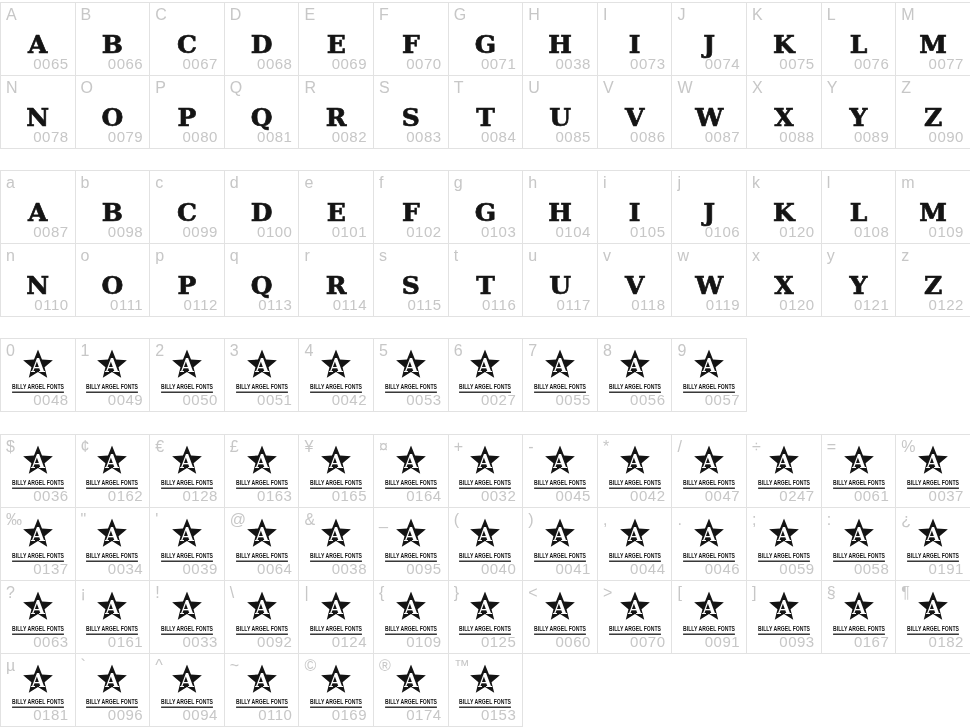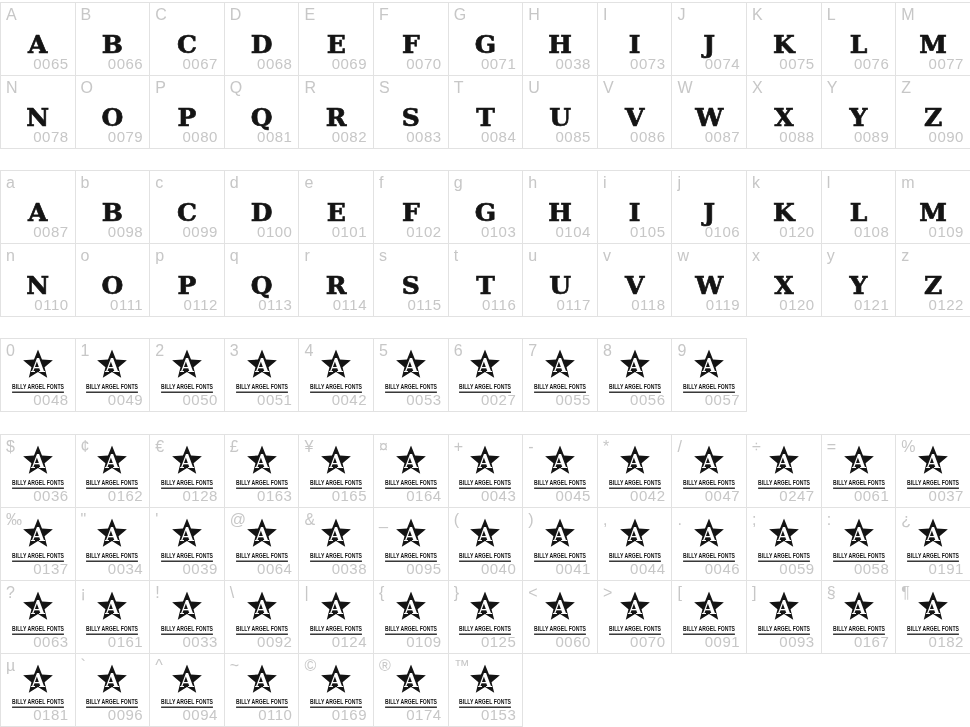--- a/index.html
+++ b/index.html
@@ -545,21 +545,21 @@
       <div class="cell">
         <span class="cell-label">+</span>
   <span class="cell-logo">
     <svg width="59" height="45" viewBox="0 0 60 46" xmlns="http://www.w3.org/2000/svg">
       <polygon fill="#141414" points="30,0 34.1,10.3 45.2,11.1 36.7,18.2 39.4,28.9 30,23 20.6,28.9 23.3,18.2 14.8,11.1 25.9,10.3"></polygon>
       <text x="30" y="23" text-anchor="middle" fill="#ffffff" font-family="DejaVu Serif, serif" font-weight="bold" font-size="18">A</text>
       <text x="30" y="40.5" text-anchor="middle" fill="#141414" font-family="Liberation Sans, sans-serif" font-weight="bold" font-size="7.2" textLength="53" lengthAdjust="spacingAndGlyphs">BILLY ARGEL FONTS</text>
       <rect x="3.5" y="43" width="53" height="1.3" fill="#141414"></rect>
     </svg>
   </span>
-<span class="cell-code">0043</span>
+<span class="cell-code">0032</span>
       </div>
       <div class="cell">
         <span class="cell-label">-</span>
   <span class="cell-logo">
     <svg width="59" height="45" viewBox="0 0 60 46" xmlns="http://www.w3.org/2000/svg">
       <polygon fill="#141414" points="30,0 34.1,10.3 45.2,11.1 36.7,18.2 39.4,28.9 30,23 20.6,28.9 23.3,18.2 14.8,11.1 25.9,10.3"></polygon>
       <text x="30" y="23" text-anchor="middle" fill="#ffffff" font-family="DejaVu Serif, serif" font-weight="bold" font-size="18">A</text>
       <text x="30" y="40.5" text-anchor="middle" fill="#141414" font-family="Liberation Sans, sans-serif" font-weight="bold" font-size="7.2" textLength="53" lengthAdjust="spacingAndGlyphs">BILLY ARGEL FONTS</text>
       <rect x="3.5" y="43" width="53" height="1.3" fill="#141414"></rect>
     </svg>

